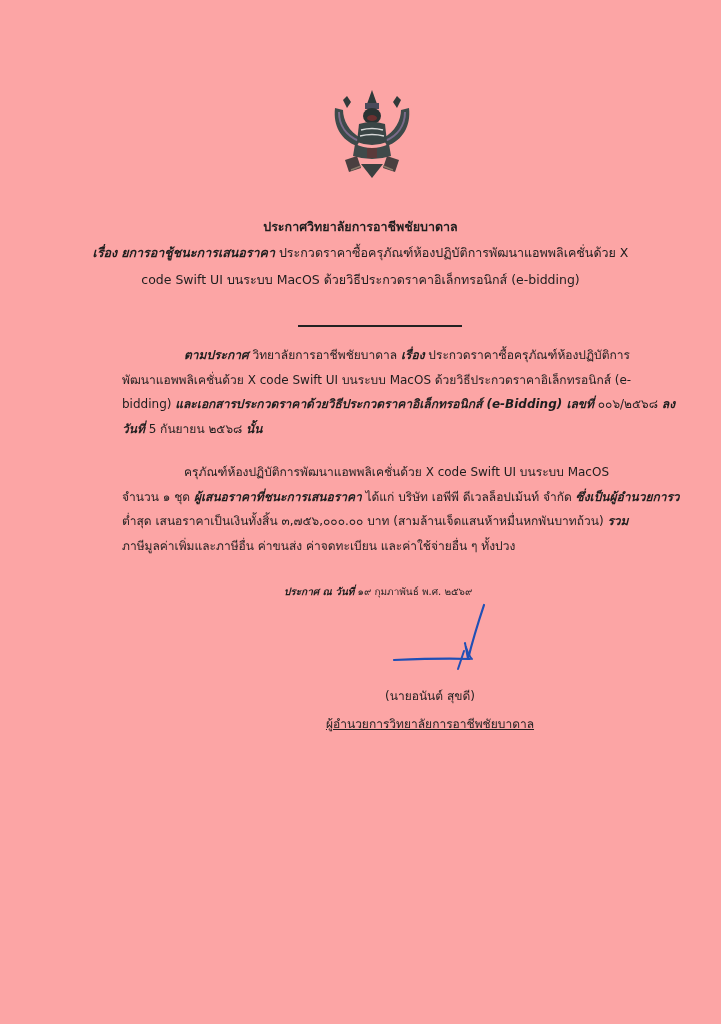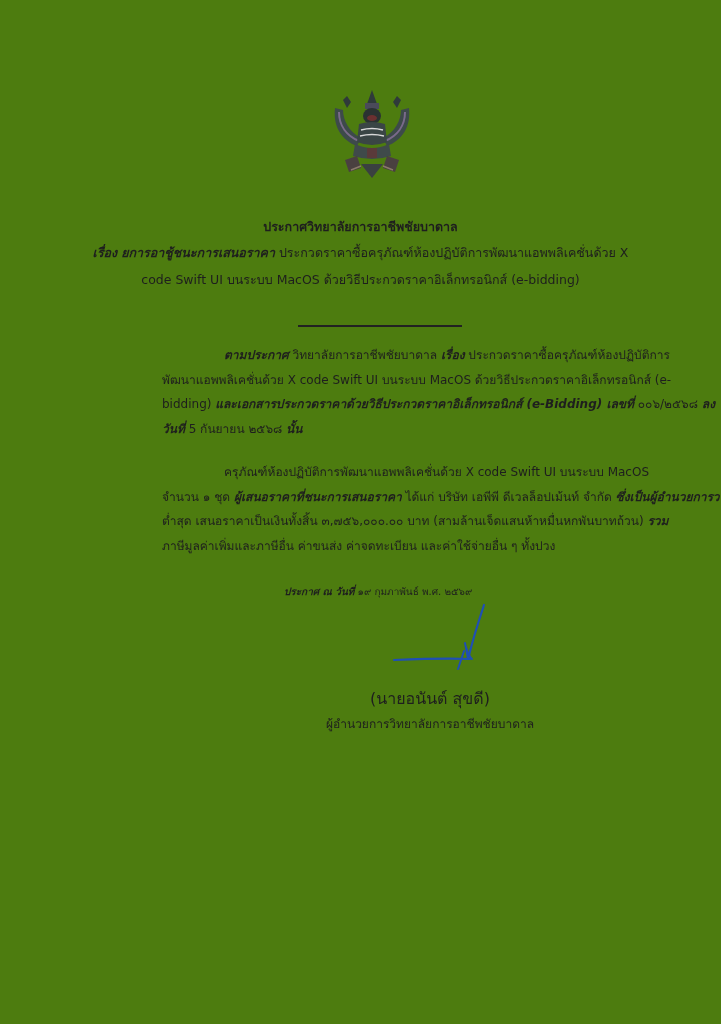--- a/index.html
+++ b/index.html
@@ -13,21 +13,21 @@
       position: relative;
       overflow: hidden;
       font-family: "DejaVu Sans", "Liberation Sans", sans-serif;
       color: #1e1e1e;
       background: #fdfdfd;
     }
     .page {
       position: absolute;
       left: 0; top: 0;
       width: 721px; height: 1024px;
-      background: #4d7c0f;
+      background: #fca5a5;
     }
     .emblem {
       position: absolute;
       left: 327px;
       top: 86px;
       width: 90px;
       height: 100px;
     }
     .title-block {
       position: absolute;
@@ -52,21 +52,20 @@
     .para {
       position: absolute;
       left: 122px;
       width: 540px;
       font-size: 12px;
       line-height: 24.5px;
     }
     .para .line {
       display: block;
       white-space: nowrap;
-      margin-left: 40px;
     }
     .indent { padding-left: 62px; }
     .p1 { top: 343px; }
     .p2 { top: 460px; }
     .date-line {
       position: absolute;
       left: 284px;
       top: 584px;
       font-size: 10px;
       white-space: nowrap;
@@ -77,29 +76,30 @@
       top: 603px;
       width: 110px;
       height: 70px;
     }
     .signer-name {
       position: absolute;
       left: 300px;
       width: 260px;
       top: 686px;
       text-align: center;
-      font-size: 16px;
+      font-size: 12px;
     }
     .signer-title {
       position: absolute;
       left: 300px;
       width: 260px;
       top: 714px;
       text-align: center;
       font-size: 12px;
+      text-decoration: underline;
     }
   </style>
 </head>
 <body>
 
 <div class="page">
 
   <svg class="emblem" viewBox="0 0 90 100">
 
     <path d="M8 22 C6 40 14 54 30 60 L34 52 C22 46 16 34 16 24 Z" fill="#3d4a4a"></path>

